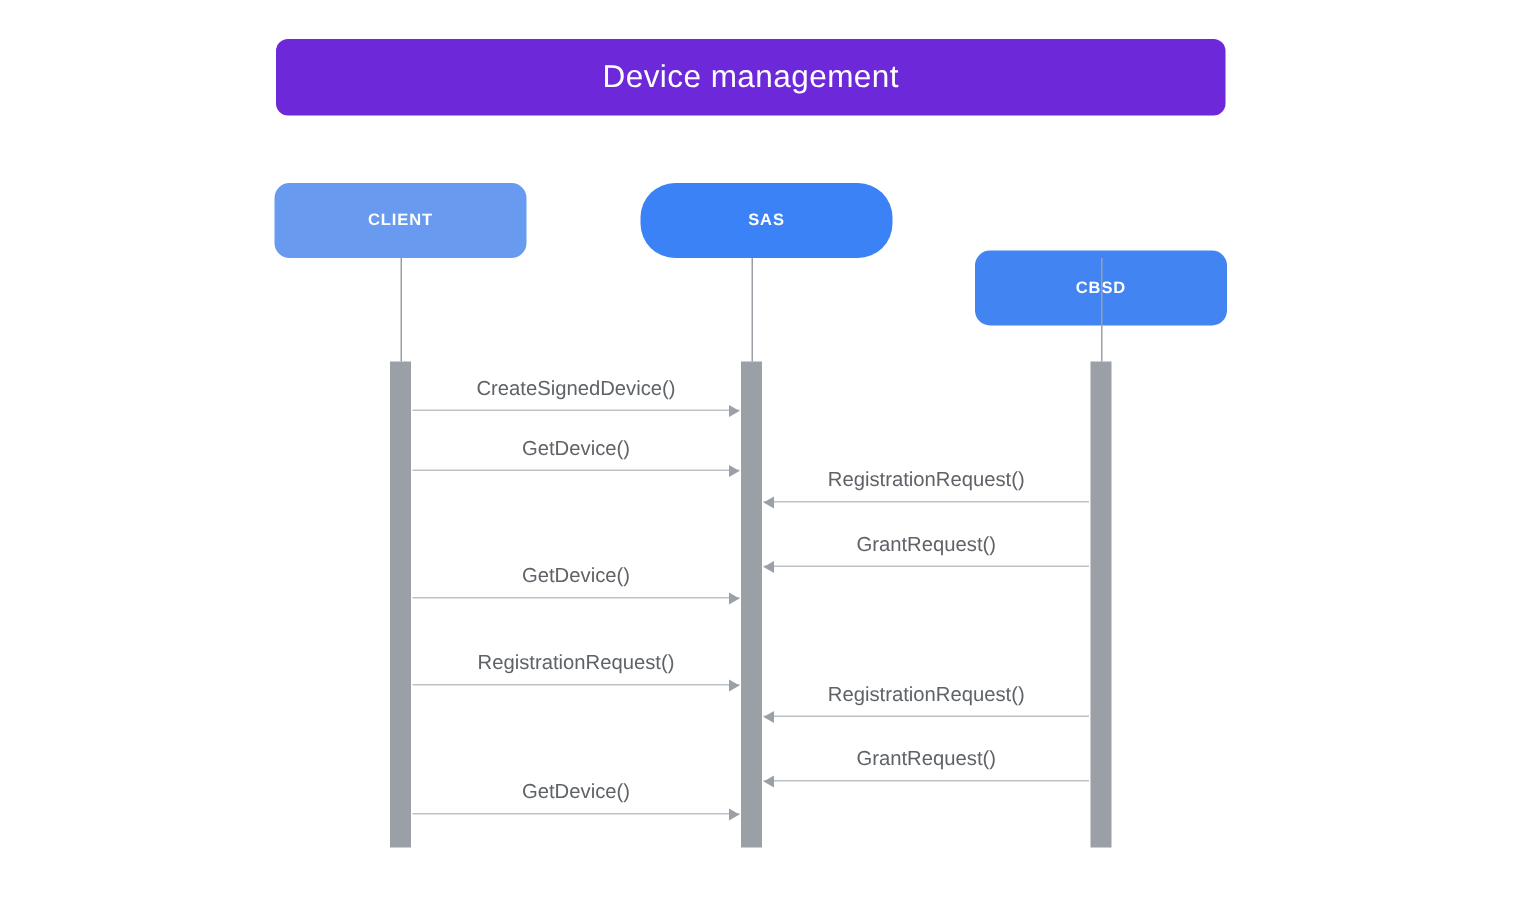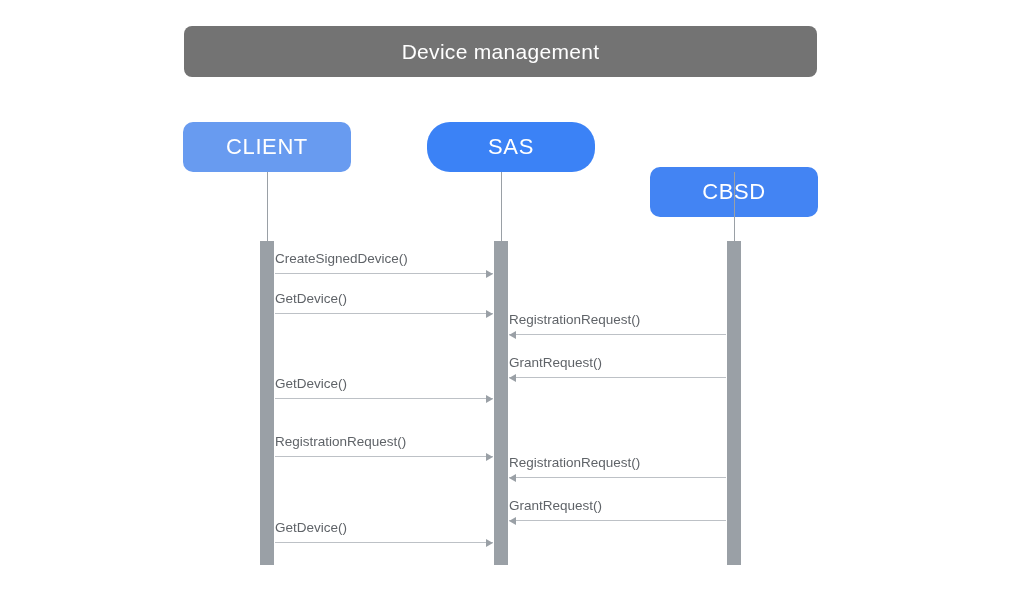--- a/index.html
+++ b/index.html
@@ -33,60 +33,61 @@
   .actor-box {
     position: absolute;
     top: 122px;
     width: 168px;
     height: 50px;
     border-radius: 10px;
     display: flex;
     align-items: center;
     justify-content: center;
     color: #ffffff;
-    font-size: 22px;
-    font-weight: 400;
+    font-size: 11px;
+    font-weight: 700;
     letter-spacing: 0.6px;
   }
   .lifeline {
     position: absolute;
     top: 172px;
     width: 1px;
     height: 69px;
   }
   .activation-bar {
     position: absolute;
     top: 241px;
     width: 14px;
     height: 324px;
   }
   .msg-label {
     position: absolute;
     height: 16px;
     line-height: 16px;
     font-size: 13.5px;
+    text-align: center;
     white-space: nowrap;
   }
   .msg-line {
     position: absolute;
     height: 1px;
   }
   .msg-arrowhead {
     position: absolute;
     width: 0;
     height: 0;
     border-top: 4px solid transparent;
     border-bottom: 4px solid transparent;
   }
 </style>
 </head>
 <body>
 
 <div id="canvas">
-  <div class="title-banner" style="background: #737373;">Device management</div>
+  <div class="title-banner" style="background: #6d28d9;">Device management</div>
   <div id="actors-layer">
       <div class="actor-box" style="left: 183px; background: rgb(104, 155, 240);">CLIENT</div>
       <div class="lifeline" style="left: 267px; background: rgb(154, 160, 166);"></div>
       <div class="activation-bar" style="left: 260px; background: rgb(154, 160, 166);"></div>
       <div class="actor-box" style="left: 427px; background: #3b82f6; border-radius: 23px;">SAS</div>
       <div class="lifeline" style="left: 501px; background: rgb(154, 160, 166);"></div>
       <div class="activation-bar" style="left: 494px; background: rgb(154, 160, 166);"></div>
       <div class="actor-box" style="left: 650px; background: rgb(67, 132, 243); margin-top: 45px;">CBSD</div>
       <div class="lifeline" style="left: 734px; background: rgb(154, 160, 166);"></div>
       <div class="activation-bar" style="left: 727px; background: rgb(154, 160, 166);"></div>

